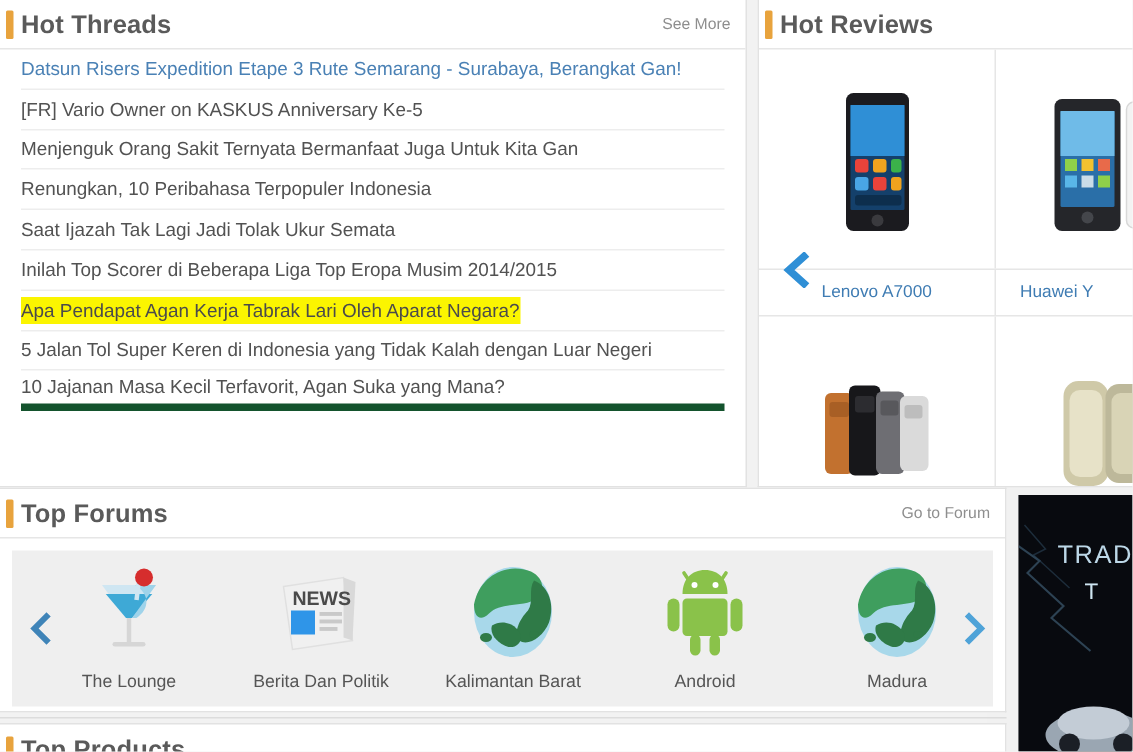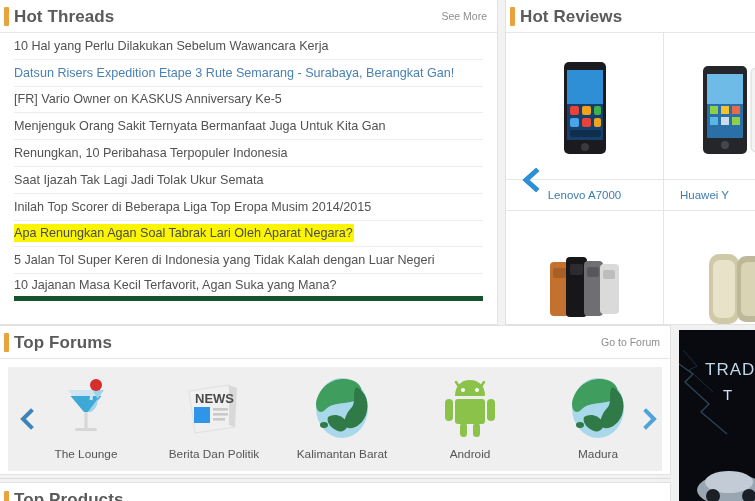--- a/index.html
+++ b/index.html
@@ -99,43 +99,40 @@
 
 <div class="page">
 
   <div class="panel" id="hot-threads">
     <div class="panel-head">
       <span class="accent-bar"></span>
       <span class="panel-title">Hot Threads</span>
       <a href="#" class="panel-more">See More</a>
     </div>
     <div class="thread-list" id="thread-list">
-        <div class="thread-item">
-          <span>10 Hal yang Perlu Dilakukan Sebelum Wawancara Kerja</span>
-        </div>
         <div class="thread-item visited">
           <span>Datsun Risers Expedition Etape 3 Rute Semarang - Surabaya, Berangkat Gan!</span>
         </div>
         <div class="thread-item">
           <span>[FR] Vario Owner on KASKUS Anniversary Ke-5</span>
         </div>
         <div class="thread-item">
           <span>Menjenguk Orang Sakit Ternyata Bermanfaat Juga Untuk Kita Gan</span>
         </div>
         <div class="thread-item">
           <span>Renungkan, 10 Peribahasa Terpopuler Indonesia</span>
         </div>
         <div class="thread-item">
           <span>Saat Ijazah Tak Lagi Jadi Tolak Ukur Semata</span>
         </div>
         <div class="thread-item">
           <span>Inilah Top Scorer di Beberapa Liga Top Eropa Musim 2014/2015</span>
         </div>
         <div class="thread-item highlight">
-          <span>Apa Renungkan Agan Soal Tabrak Lari Oleh Aparat Negara?</span>
+          <span>Apa Pendapat Agan Kerja Tabrak Lari Oleh Aparat Negara?</span>
         </div>
         <div class="thread-item">
           <span>5 Jalan Tol Super Keren di Indonesia yang Tidak Kalah dengan Luar Negeri</span>
         </div>
         <div class="thread-item">
           <span>10 Jajanan Masa Kecil Terfavorit, Agan Suka yang Mana?</span>
         </div>
       </div>
   </div>
 

